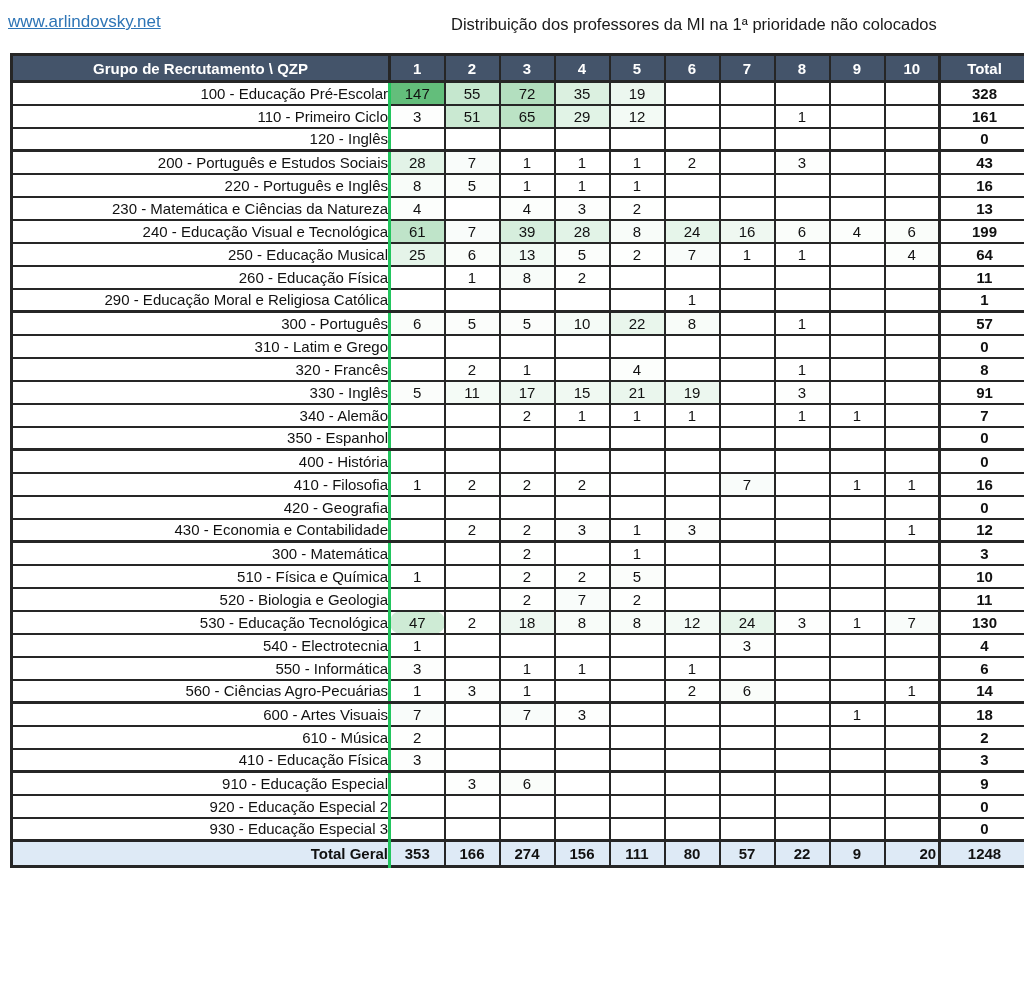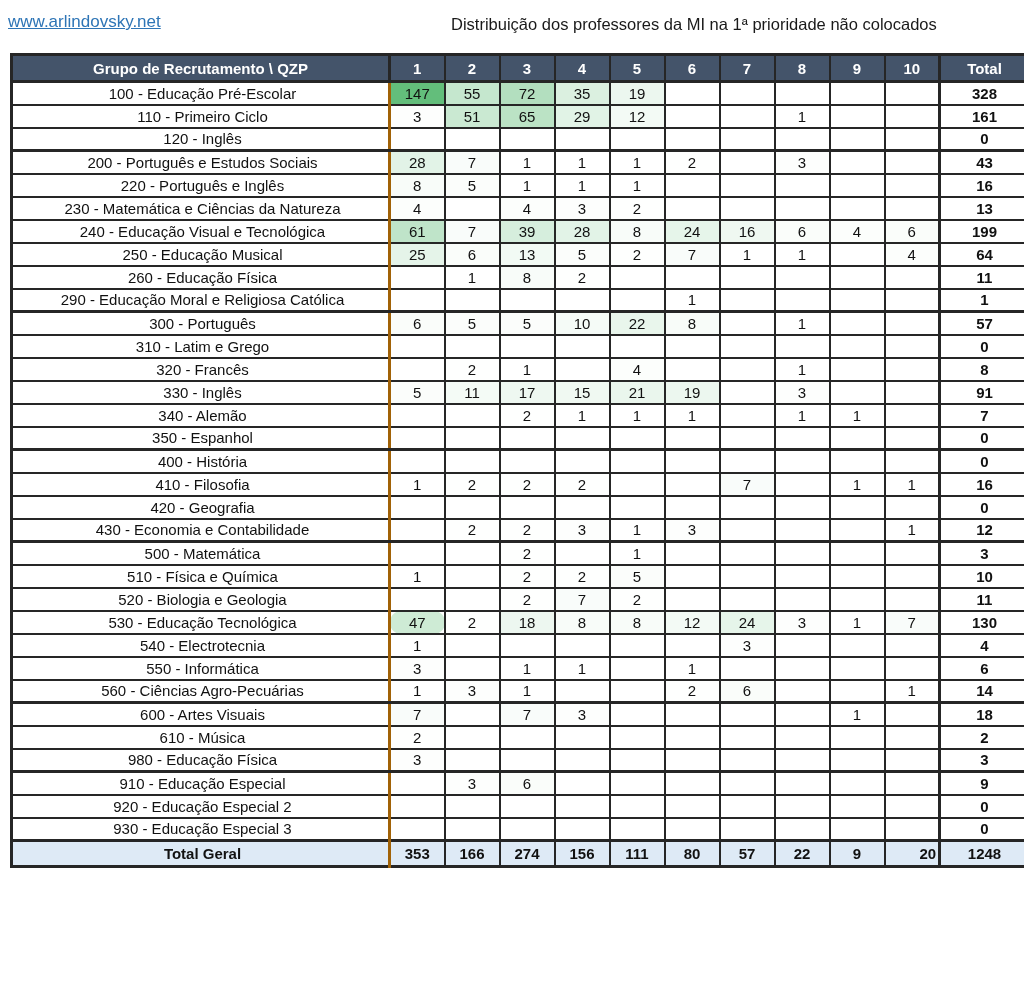--- a/index.html
+++ b/index.html
@@ -38,21 +38,21 @@
   .dist thead th {
     color: #ffffff;
     font-weight: bold;
     height: 27px;
     border-bottom: 3px solid #262626;
     text-align: center;
   }
   .dist col.c-name  { width: 378px; }
   .dist col.c-num   { width: 55px; }
   .dist col.c-total { width: 90px; }
-  .dist td.name-col { text-align: center; padding-left: 4px; border-right: 3px solid #a16207; }
+  .dist td.name-col { text-align: right; padding-left: 4px; border-right: 3px solid #22c55e; }
   .dist th.name-col { border-right: 3px solid #262626; }
   .dist .num-col   { text-align: center; }
   .dist .total-col { text-align: center; font-weight: bold; border-left: 3px solid #262626; }
   .dist tr.group-end td { border-bottom: 3px solid #262626; }
   .dist tfoot td {
     font-weight: bold;
     height: 26px;
     border-top: 3px solid #262626;
     text-align: center;
   }
@@ -371,21 +371,21 @@
         <td class="num-col" style="background: rgb(253, 254, 253);">3</td>
         <td class="num-col" style="background: rgb(255, 255, 255);">1</td>
         <td class="num-col" style="background: rgb(253, 254, 253);">3</td>
         <td class="num-col"></td>
         <td class="num-col"></td>
         <td class="num-col"></td>
         <td class="num-col" style="background: rgb(255, 255, 255);">1</td>
         <td class="total-col">12</td>
       </tr>
       <tr>
-        <td class="name-col">500 - Matemática</td>
+        <td class="name-col">300 - Matemática</td>
         <td class="num-col"></td>
         <td class="num-col"></td>
         <td class="num-col" style="background: rgb(254, 255, 254);">2</td>
         <td class="num-col"></td>
         <td class="num-col" style="background: rgb(255, 255, 255);">1</td>
         <td class="num-col"></td>
         <td class="num-col"></td>
         <td class="num-col"></td>
         <td class="num-col"></td>
         <td class="num-col"></td>
@@ -497,21 +497,21 @@
         <td class="num-col"></td>
         <td class="num-col"></td>
         <td class="num-col"></td>
         <td class="num-col"></td>
         <td class="num-col"></td>
         <td class="num-col"></td>
         <td class="num-col"></td>
         <td class="total-col">2</td>
       </tr>
       <tr class="group-end">
-        <td class="name-col">980 - Educação Física</td>
+        <td class="name-col">410 - Educação Física</td>
         <td class="num-col" style="background: rgb(253, 254, 253);">3</td>
         <td class="num-col"></td>
         <td class="num-col"></td>
         <td class="num-col"></td>
         <td class="num-col"></td>
         <td class="num-col"></td>
         <td class="num-col"></td>
         <td class="num-col"></td>
         <td class="num-col"></td>
         <td class="num-col"></td>

